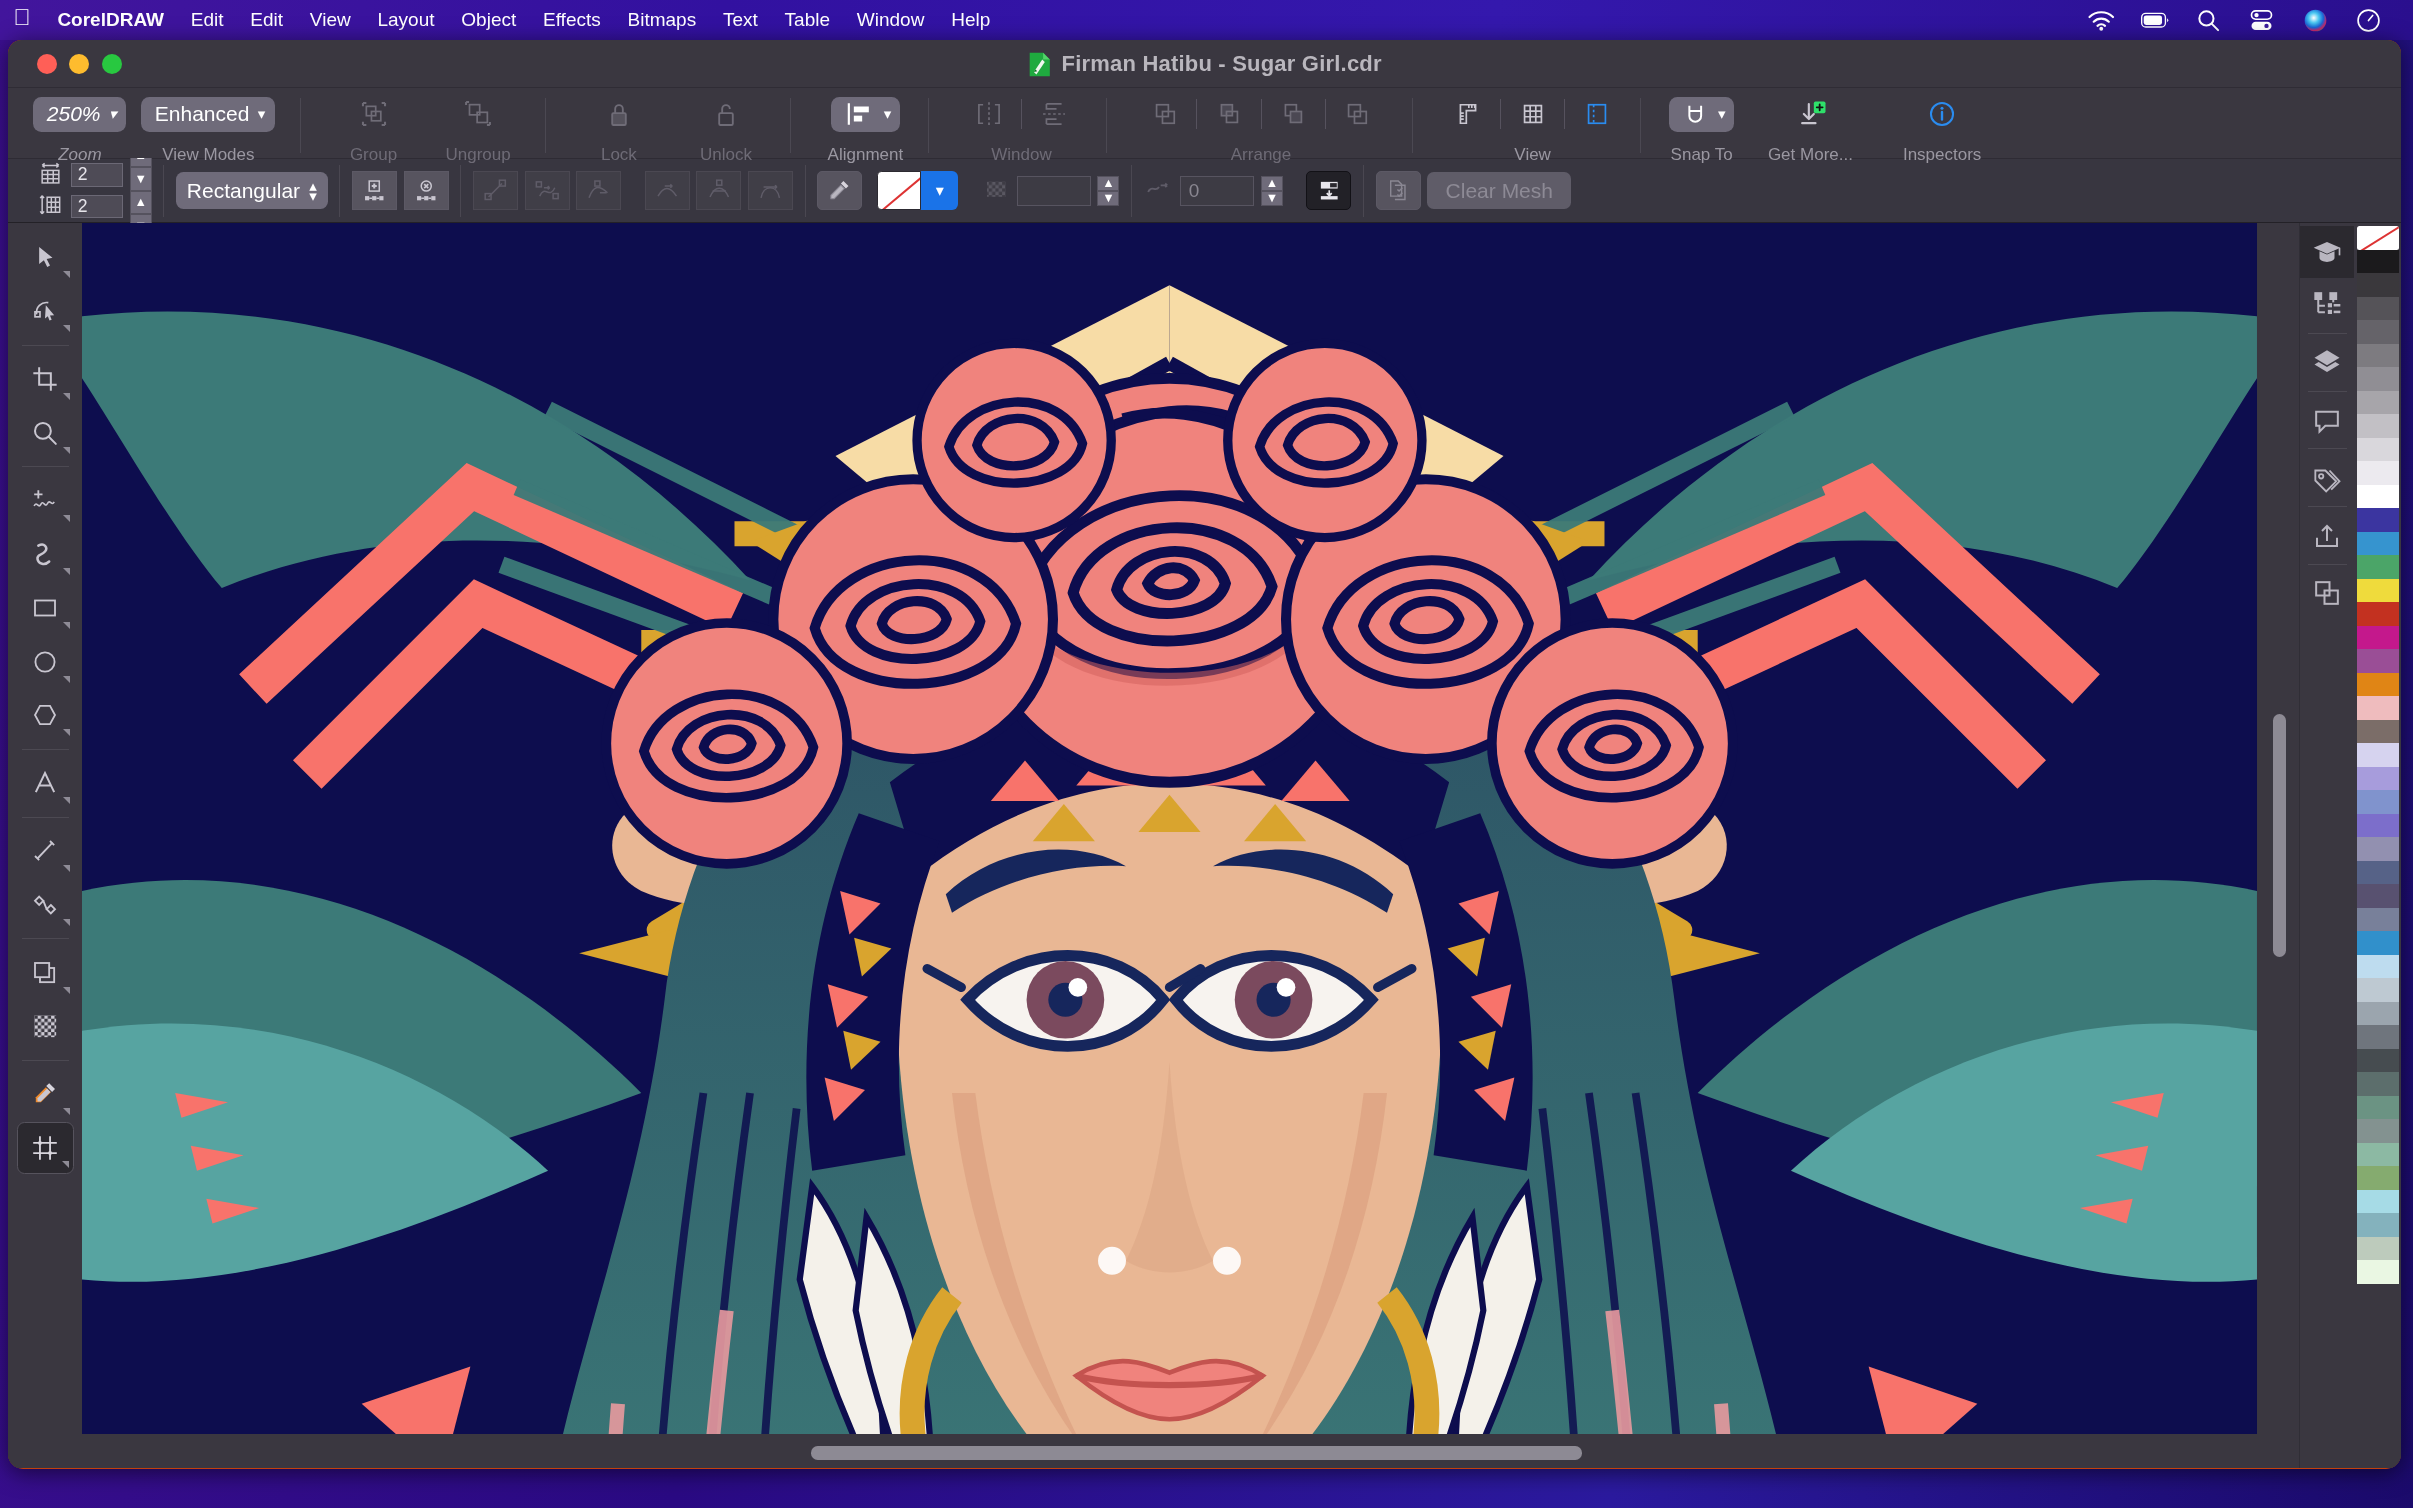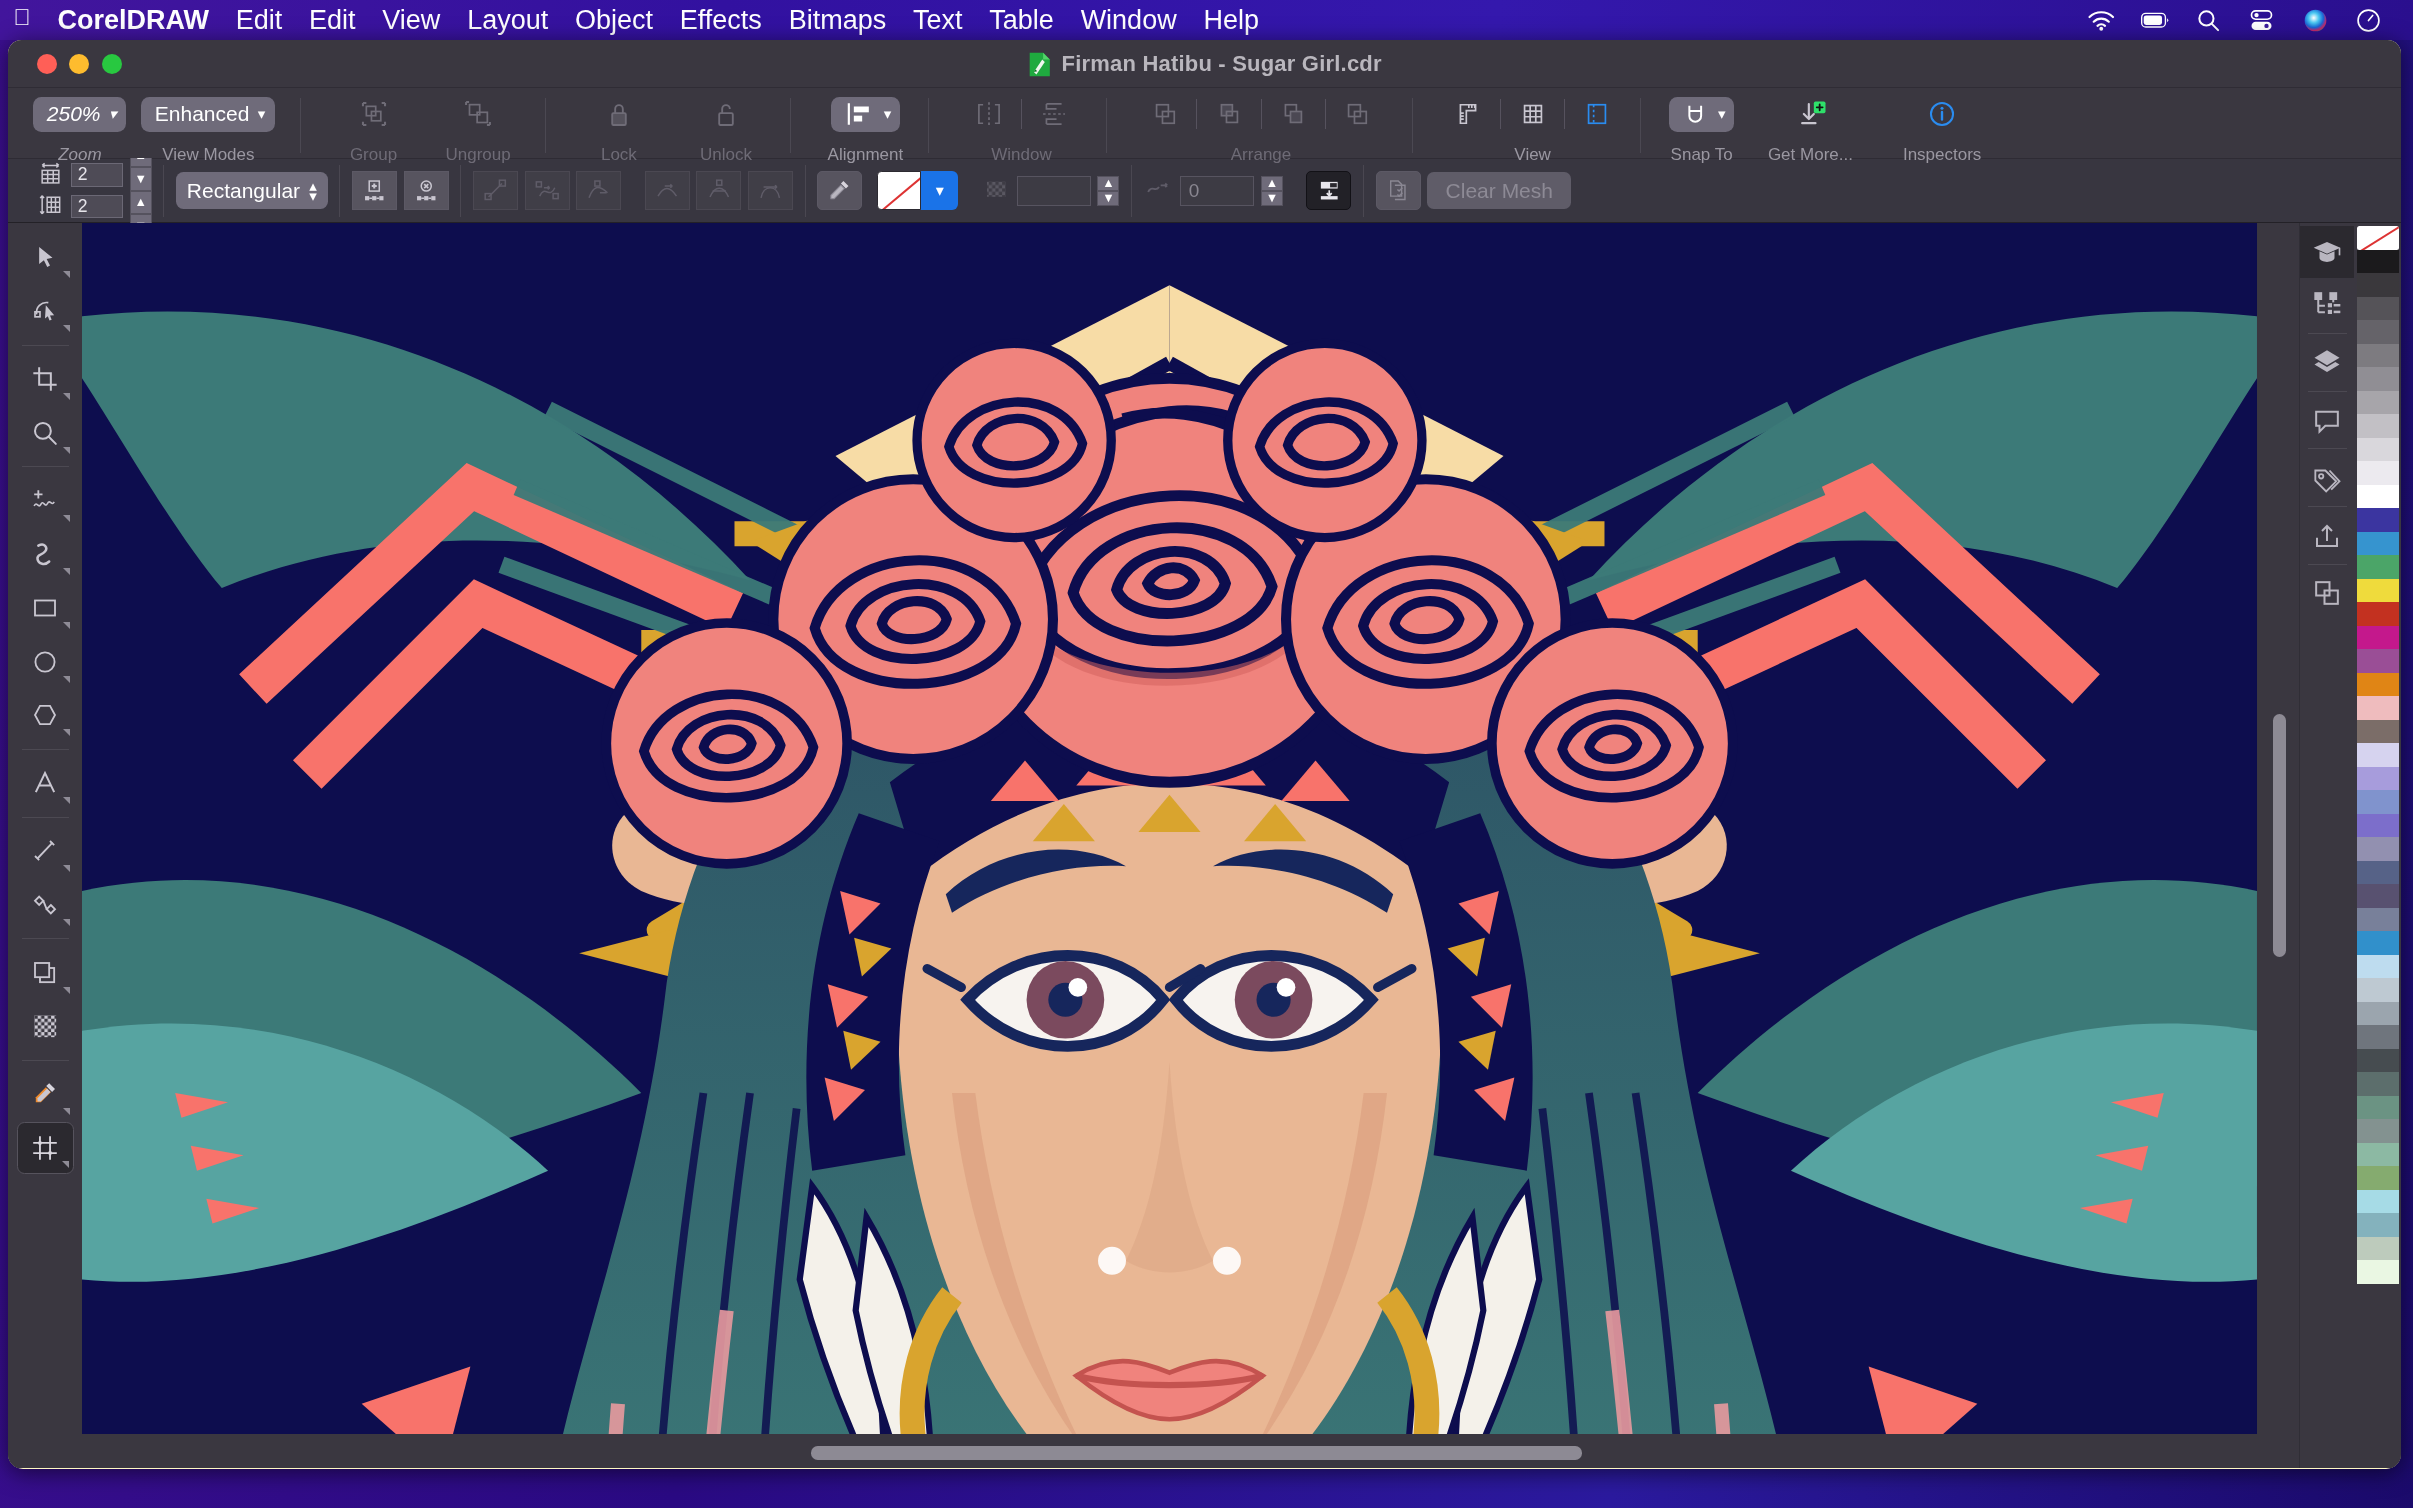--- a/index.html
+++ b/index.html
@@ -11,29 +11,29 @@
   }
 
   
   #menubar{
     position:absolute;left:0;top:0;width:2413px;height:40px;
     display:flex;align-items:center;
     background:linear-gradient(95deg,#42159c 0%,#3211a0 30%,#3418ad 62%,#2a0f8e 100%);
     color:#fff;
   }
   #menubar .apple{ width:44px;display:flex;justify-content:center;align-items:center;font-size:22.6px;line-height:1;padding-bottom:3.4px;}
-  #menubar .mi{ padding:0 13.4px;font-size:27px;line-height:40px;white-space:nowrap;color:#fff;text-align:right;}
+  #menubar .mi{ padding:0 13.4px;font-size:19px;line-height:40px;white-space:nowrap;color:#fff;text-align:right;}
   #menubar .mi.app{ font-weight:bold; }
   #menubar .right{ margin-left:auto;display:flex;align-items:center;gap:25px;padding-right:30px;}
   #menubar .right .sysi{ display:flex;align-items:center;justify-content:center;width:28.5px;height:28.5px;}
 
   
   #window{
     position:absolute;left:8.4px;top:40px;width:2393px;height:1429px;
-    background:#fef9c3;border-radius:13.4px 13.4px 15px 15px;
+    background:#c2410c;border-radius:13.4px 13.4px 15px 15px;
     box-shadow:0 3.4px 22px rgba(0,0,0,.55);
     overflow:hidden;
   }
   #titlebar{
     position:relative;height:48px;background:#3a3740;
     display:flex;align-items:center;
     border-bottom:0.8px solid #2f2c35;
   }
   .traffic{ display:flex;gap:12.6px;padding-left:28.5px;align-items:center;}
   .tl{ width:20px;height:20px;border-radius:50%;}

